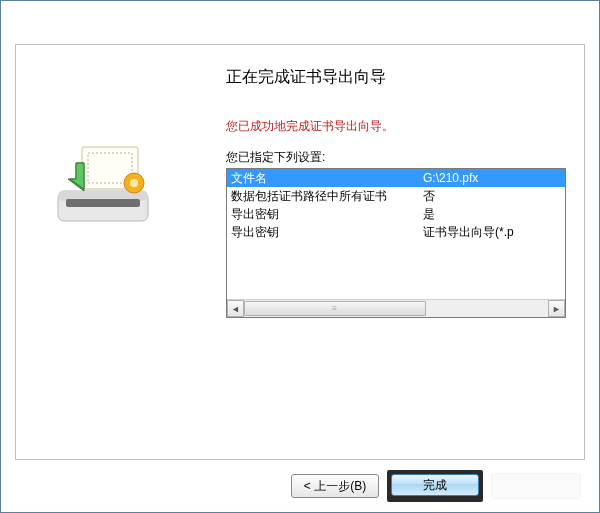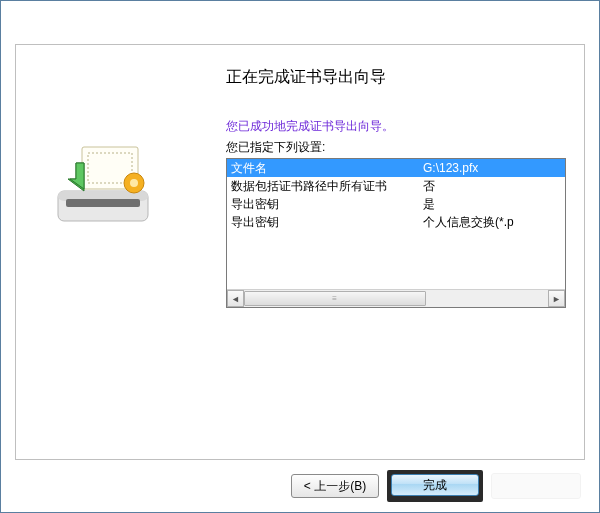--- a/index.html
+++ b/index.html
@@ -5,21 +5,21 @@
   html,body{margin:0;padding:0;font-family:"Microsoft YaHei","SimSun",Tahoma,sans-serif;font-size:12px;background:#d8e4ee;}
   .window{width:600px;height:513px;box-sizing:border-box;background:#fff;box-shadow:0 0 8px rgba(0,0,0,.4);position:relative;border:1px solid #5a7fa0;}
   .titlebar{height:28px;background:linear-gradient(to bottom,#f4f8fb 0%,#dde8f2 45%,#cfe0ee 46%,#e4eef7 100%);border-bottom:1px solid #a9c0d6;display:flex;align-items:center;padding:0 0 0 8px;position:relative;}
   .titlebar .title{color:#1a2b3c;font-size:12px;}
   .close-btn{position:absolute;right:6px;top:0;width:44px;height:20px;background:linear-gradient(to bottom,#e57373 0%,#d63a2e 45%,#c42f23 46%,#e15a4c 100%);border:1px solid #8b1e14;border-top:none;border-radius:0 0 3px 3px;display:flex;align-items:center;justify-content:center;color:#fff;font-size:12px;font-weight:bold;text-shadow:0 -1px 0 rgba(0,0,0,.4);cursor:pointer;}
   .body{position:absolute;top:29px;left:0;right:0;bottom:52px;padding:14px 14px 0 14px;box-sizing:border-box;}
   .panel{width:100%;height:100%;border:1px solid #bfbfbf;background:#fff;position:relative;box-sizing:border-box;}
   .wizard-icon{position:absolute;left:32px;top:96px;width:110px;height:90px;}
   .content{position:absolute;left:210px;right:16px;top:22px;}
   .heading{font-size:16px;color:#000;margin:0 0 30px 0;font-weight:normal;}
-  .msg{margin:0 0 4px 0;color:#6d28d9;}
+  .msg{margin:0 0 14px 0;color:#b91c1c;}
   .sub{margin:0 0 2px 0;color:#000;}
   .listbox{border:1px solid #7a7a7a;width:340px;height:150px;background:#fff;box-sizing:border-box;overflow:hidden;position:relative;}
   .list-inner{height:127px;overflow:hidden;}
   .row{display:flex;height:18px;line-height:18px;font-size:12px;}
   .row.selected{background:#3399ff;color:#fff;}
   .c1{width:190px;padding-left:4px;white-space:nowrap;overflow:hidden;}
   .c2{flex:1;padding-left:2px;white-space:nowrap;overflow:hidden;}
   .hscroll{position:absolute;left:0;right:0;bottom:0;height:17px;background:#f0f0f0;border-top:1px solid #d0d0d0;display:flex;align-items:stretch;}
   .sbtn{width:17px;background:linear-gradient(to bottom,#fafafa,#e4e4e4);border:1px solid #b0b0b0;box-sizing:border-box;display:flex;align-items:center;justify-content:center;font-size:9px;color:#555;}
   .strack{flex:1;position:relative;background:#efefef;}
@@ -56,33 +56,33 @@
 
       <div class="content">
         <h1 class="heading">正在完成证书导出向导</h1>
         <p class="msg">您已成功地完成证书导出向导。</p>
         <p class="sub">您已指定下列设置:</p>
 
         <div class="listbox">
           <div class="list-inner">
             <div class="row selected">
               <div class="c1">文件名</div>
-              <div class="c2">G:\123.pfx</div>
+              <div class="c2">G:\210.pfx</div>
             </div>
             <div class="row">
               <div class="c1">数据包括证书路径中所有证书</div>
               <div class="c2">否</div>
             </div>
             <div class="row">
               <div class="c1">导出密钥</div>
               <div class="c2">是</div>
             </div>
             <div class="row">
               <div class="c1">导出密钥</div>
-              <div class="c2">个人信息交换(*.p</div>
+              <div class="c2">证书导出向导(*.p</div>
             </div>
           </div>
           <div class="hscroll">
             <div class="sbtn">
                 <span>◄</span>
               </div>
             <div class="strack">
               <div class="sthumb">
                   <span>≡</span>
                 </div>

